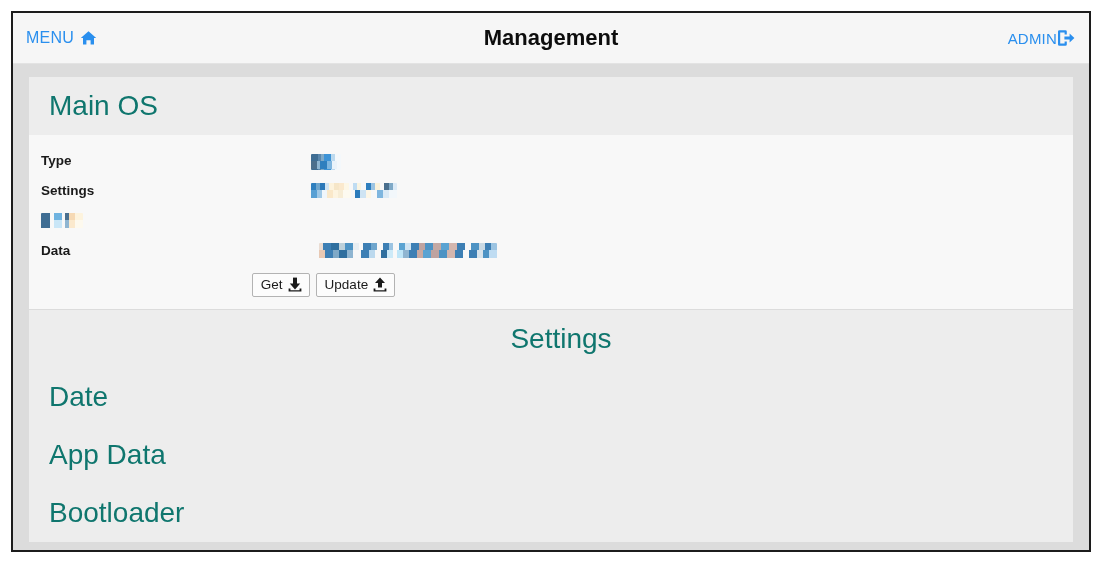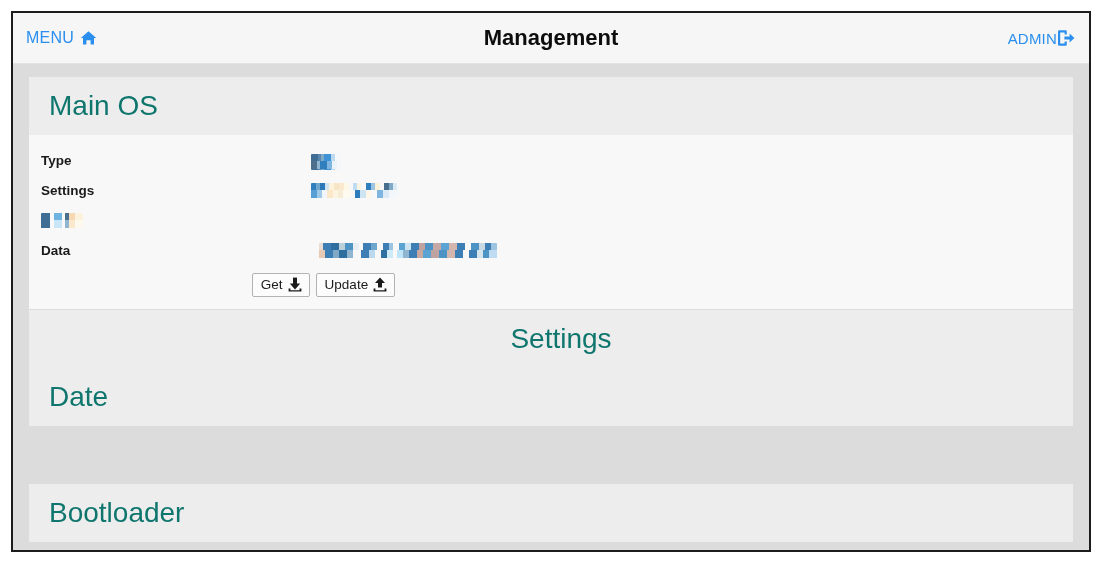--- a/index.html
+++ b/index.html
@@ -324,19 +324,22 @@
     </div>
 
     <div class="panel" style="top:246px;text-align:center;">
       <div class="panel-head">Settings</div>
     </div>
 
     <div class="panel" style="top:304px;">
       <div class="panel-head">Date</div>
     </div>
 
+    <div class="panel" style="top:362px;">
+      <div class="panel-head">App Data</div>
+    </div>
 
     <div class="panel" style="top:420px;border-radius:15px;">
       <div class="panel-head">Bootloader</div>
     </div>
 
   </div>
 </div>
 
 </body></html>

